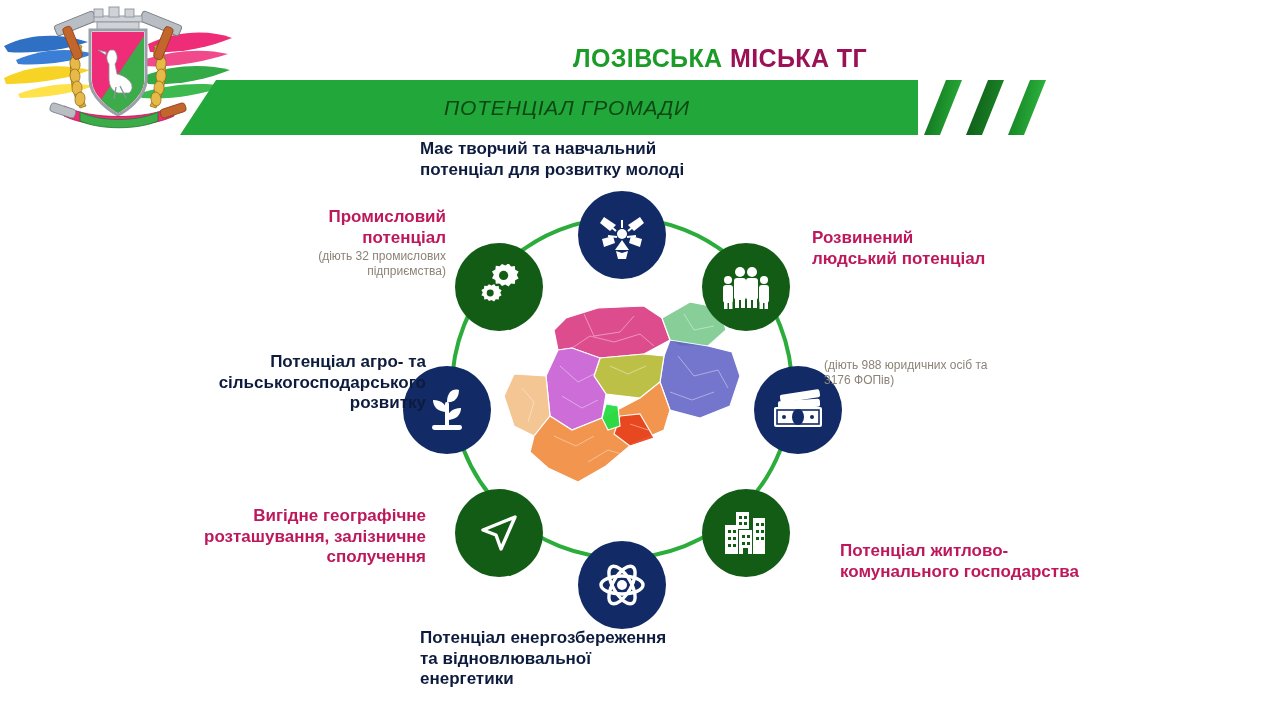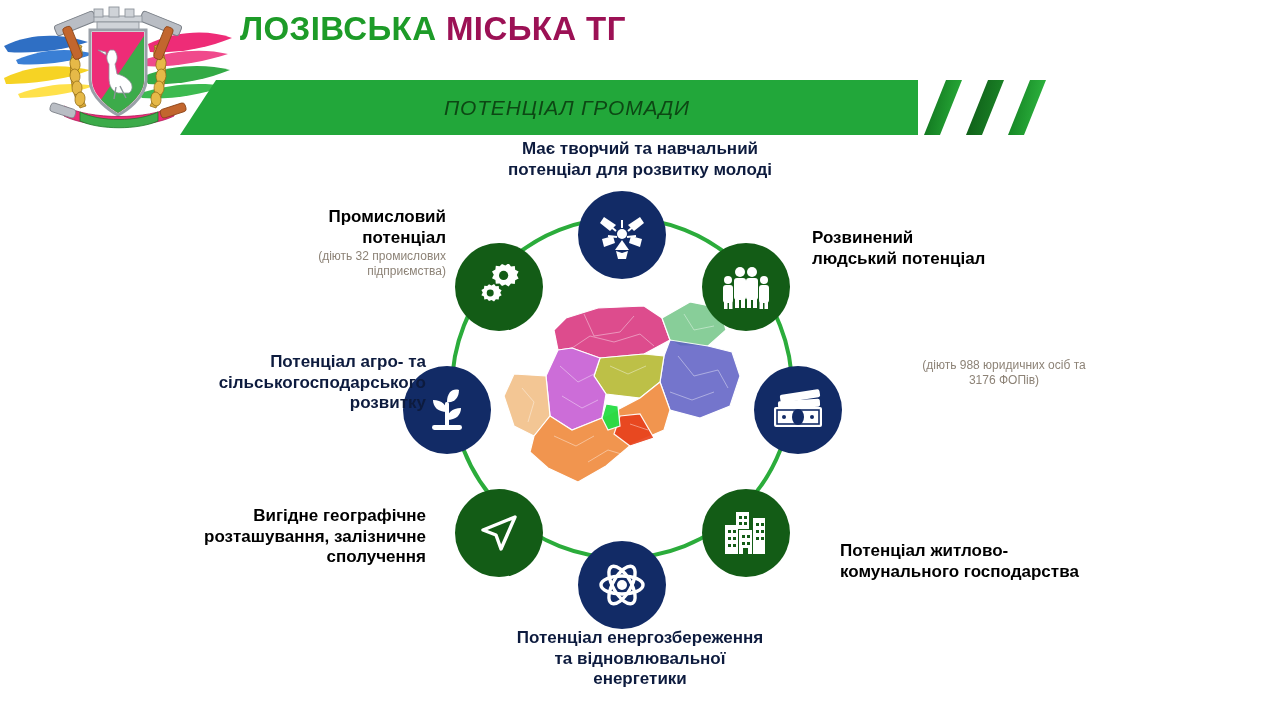--- a/index.html
+++ b/index.html
@@ -29,23 +29,24 @@
     left: 2px; top: 2px;
     width: 232px;
     height: 130px;
   }
   #emblem svg { display: block; }
 
   
   #slide-title {
     position: absolute;
     left: 240px;
-    top: 12px;
+    top: 46px;
     width: 960px;
-    font-size: 33px;
+    text-align: center;
+    font-size: 25px;
     font-weight: bold;
     letter-spacing: 0.4px;
     line-height: 1;
     white-space: nowrap;
   }
   #slide-title .t-green { color: #1d9b28; }
   #slide-title .t-magenta { color: #9c1155; }
 
   
   #banner-wrap {
@@ -149,25 +150,25 @@
     line-height: 1.22;
   }
   .label .sub {
     font-size: 12px;
     font-weight: normal;
     line-height: 1.22;
     color: #8d8377;
     margin-top: 1px;
   }
   .label.navy .head { color: #0d1b3e; }
-  .label.green .head { color: #000000; }
+  .label.green .head { color: #be185d; }
 
   .ta-right  { text-align: right; }
   .ta-left   { text-align: left; }
-  .ta-center { text-align: center; }
+  .ta-center { text-align: left; }
 
   #lbl-youth    { left: 420px; top: 139px; width: 440px; }
   #lbl-human    { left: 812px; top: 228px; width: 330px; }
   #lbl-economy  { left: 824px; top: 357px; width: 360px; }
   #lbl-housing  { left: 840px; top: 506px; width: 360px; margin-top: 35px; }
   #lbl-energy   { left: 420px; top: 628px; width: 440px; }
   #lbl-geo      { left: 116px; top: 506px; width: 310px; }
   #lbl-agro     { left: 76px;  top: 352px; width: 350px; text-align: right; }
   #lbl-industry { left: 126px; top: 207px; width: 320px; }
 </style>

